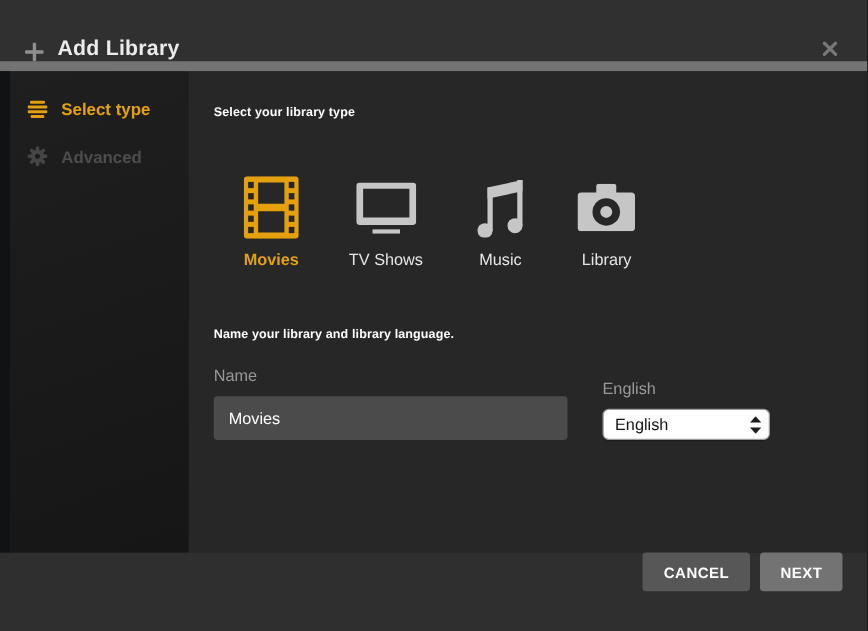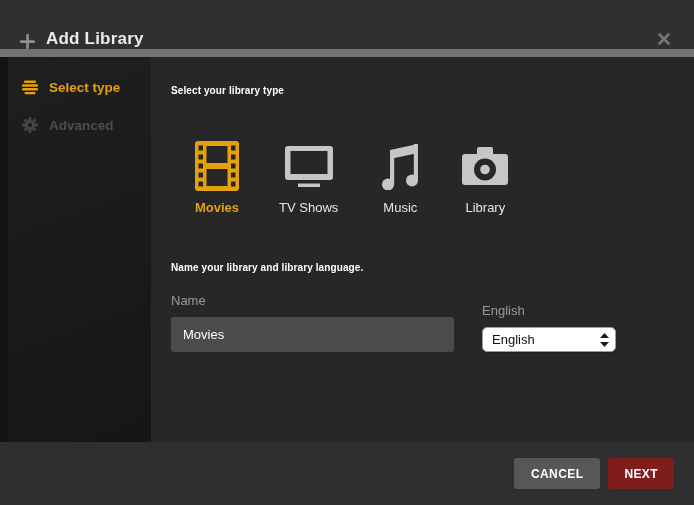--- a/index.html
+++ b/index.html
@@ -149,40 +149,39 @@
     font-size: 13px;
     color: #111111;
   }
   .lang-select .arrows { margin-left: auto; display: flex; }
 
   
   .footer {
     height: 63px;
     background: #2f2f2f;
     display: flex;
-    align-items: center;
     justify-content: flex-end;
     padding-right: 20px;
     gap: 8px;
   }
   .btn {
     height: 31px;
     border: none;
     border-radius: 3px;
     color: #ffffff;
     font-size: 12px;
     font-weight: 700;
     letter-spacing: 0.4px;
     font-family: "Liberation Sans", sans-serif;
     cursor: pointer;
     display: flex;
     align-items: center;
   }
   .btn-cancel { background: #575757; padding: 0 17px; }
-  .btn-next   { background: #7f1d1d; padding: 0 16px; }
+  .btn-next   { background: #737373; padding: 0 16px; }
 </style>
 </head>
 <body>
 
 <div class="window">
 
   <div class="titlebar">
     <span class="plus">
       <svg width="15" height="15" viewBox="0 0 15 15">
         <g fill="#8f8f8f">

